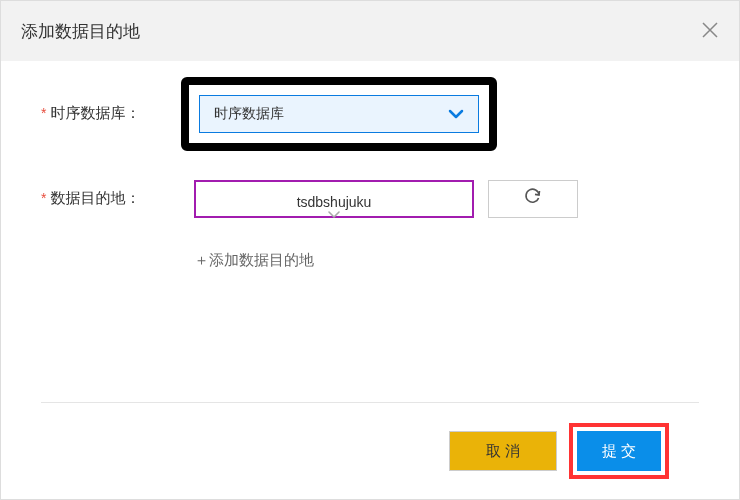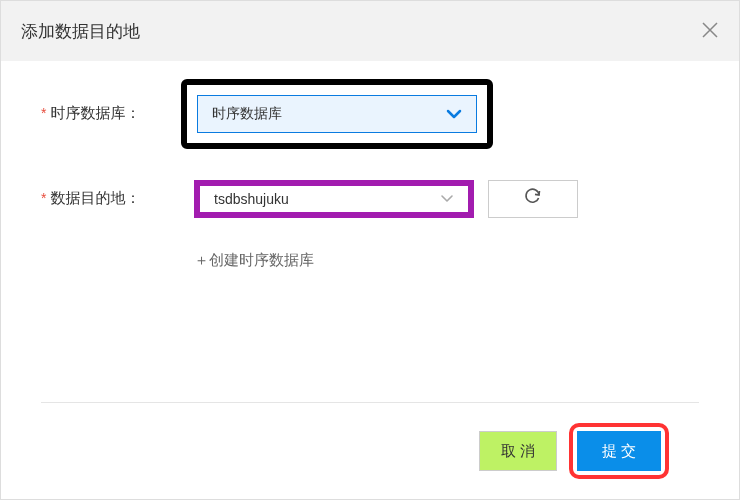--- a/index.html
+++ b/index.html
@@ -55,21 +55,21 @@
       font-size: 15px;
       color: #333;
       text-align: left;
     }
     .required {
       color: #e74c3c;
       margin-right: 4px;
       font-size: 14px;
     }
     .highlight-box {
-      border: 6px solid #000000;
+      border: 8px solid #000000;
       border-radius: 6px;
       padding: 10px;
       display: inline-block;
     }
     .select-primary {
       width: 280px;
       height: 38px;
       border: 1px solid #0a7be0;
       background: #eaf4fe;
       display: flex;
@@ -81,28 +81,29 @@
     .select-primary .text {
       color: #333;
       font-size: 14px;
     }
     .select-primary .chev {
       color: #0a7be0;
     }
     .select-secondary {
       width: 280px;
       height: 38px;
-      border: 6px solid #a21caf;
+      border: 2px solid #a21caf;
       background: #fff;
       display: flex;
       align-items: center;
       justify-content: space-between;
       padding: 12px 14px;
       cursor: pointer;
       margin-left: 13px;
+      flex-direction: column;
     }
     .select-secondary .text {
       color: #333;
       font-size: 14px;
     }
     .select-secondary .chev {
       color: #aaa;
     }
     .refresh-btn {
       width: 90px;
@@ -132,33 +133,33 @@
     .modal-footer {
       border-top: 1px solid #e5e5e5;
       padding: 20px 30px;
       display: flex;
       justify-content: flex-end;
       align-items: center;
       gap: 12px;
       margin: 0 40px;
     }
     .btn-cancel {
-      width: 78px;
+      width: 108px;
       height: 40px;
       border: 1px solid #ccc;
-      background: #bef264;
+      background: #eab308;
       color: #333;
       font-size: 15px;
       cursor: pointer;
       letter-spacing: 4px;
       text-indent: 4px;
     }
     .btn-submit-wrap {
       border: 4px solid #f33;
-      border-radius: 10px;
+      border-radius: 0;
       padding: 4px;
     }
     .btn-submit {
       width: 84px;
       height: 40px;
       border: none;
       background: #0a8ee9;
       color: #fff;
       font-size: 15px;
       cursor: pointer;
@@ -216,21 +217,21 @@
         <span>
           <svg width="20" height="20" viewBox="0 0 20 20">
               <path d="M16 9 A6.5 6.5 0 1 0 15.6 12" stroke="#555" stroke-width="1.6" fill="none"></path>
               <path d="M16.5 5 L16 9 L12 8.4" stroke="#555" stroke-width="1.6" fill="none"></path>
             </svg>
         </span>
       </button>
     </div>
 
     <div class="create-link-row">
-      <button class="create-link">＋创建时序数据库</button>
+      <button class="create-link">＋添加数据目的地</button>
     </div>
 
   </div>
 
   <div class="modal-footer">
     <button class="btn-cancel">取消</button>
     <div class="btn-submit-wrap">
       <button class="btn-submit">提交</button>
     </div>
   </div>

